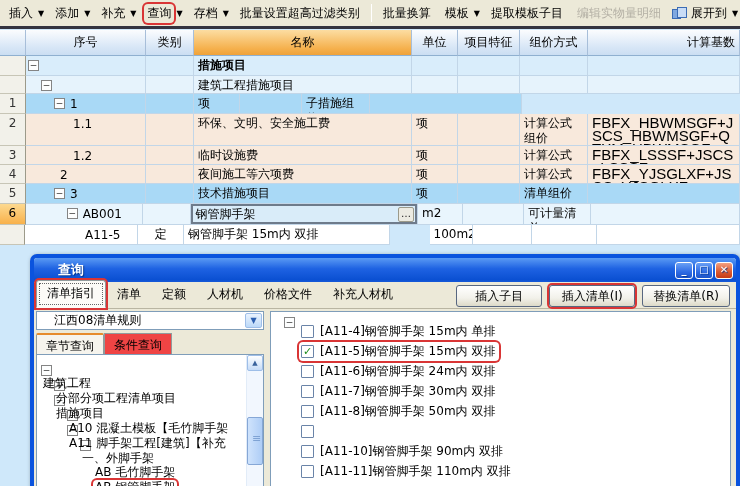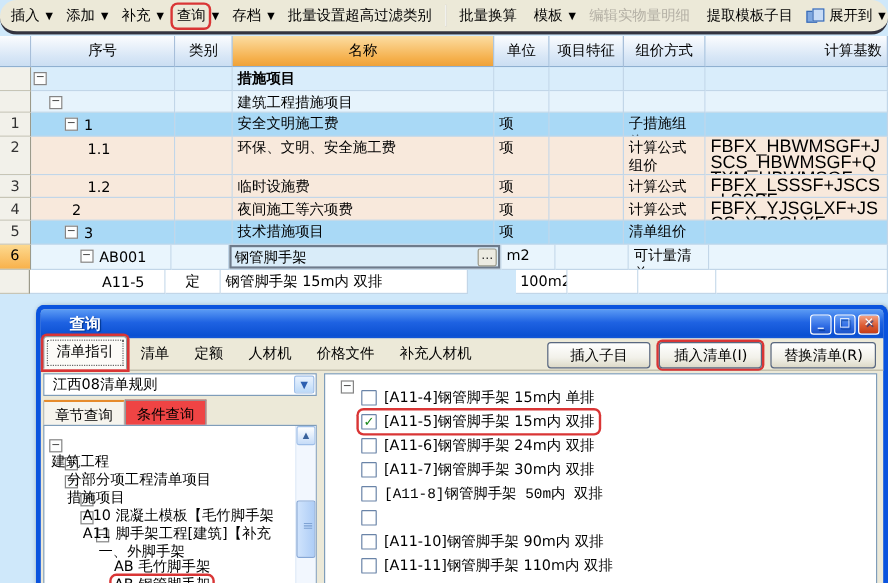--- a/index.html
+++ b/index.html
@@ -6,21 +6,21 @@
   html,body { width:740px; height:486px; overflow:hidden; }
   body {
     position:relative; background:#CFE8FA;
     font-family:"DejaVu Sans","Liberation Sans",sans-serif;
     font-size:12px; color:#000;
   }
   
   .toolbar {
     position:absolute; left:0; top:0; width:740px; height:29px;
     background:#ECE9D8; border-bottom:3px solid #33333f;
-    display:flex; align-items:center; padding:0 2px; white-space:nowrap;border-radius:14px;
+    display:flex; align-items:center; padding:0 2px; white-space:nowrap;
   }
   .tb-item { display:flex; align-items:center; padding:2px 3px; margin:0 1px; cursor:default; }
   .tb-label { padding:1px 3px; }
   .tb-arrow { font-size:8px; color:#000; margin-left:2px; }
   .tb-sep { width:1px; height:18px; background:#ACA899; margin:0 4px; border-right:1px solid #fff; }
   .tb-disabled { color:#B3AFA4; }
   .tb-icon { width:13px; height:12px; margin-right:3px; position:relative; }
   .tb-icon:before, .tb-icon:after { content:""; position:absolute; background:#7FA8E0; border:1px solid #3B6CB5; }
   .tb-icon:before { left:0; top:2px; width:7px; height:8px; }
   .tb-icon:after  { left:5px; top:0; width:8px; height:9px; background:#C8DCF6; }
@@ -94,21 +94,21 @@
   .dlg-actions { position:absolute; right:6px; top:3px; display:flex; gap:7px; }
   .xp-btn {
     min-width:86px; height:22px; padding:0 10px; text-align:center; line-height:20px;
     background:linear-gradient(#FFFFFF,#F2F1EA 60%,#DDDAC8);
     border:1px solid #586780; border-radius:3px; font-size:12px;
   }
   .dlg-content { position:relative; height:199px; }
   
   .rule-select {
     position:absolute; left:2px; top:2px; width:228px; height:19px;
-    background:#fff; border:1px solid #7F9DB9; display:flex; align-items:center; padding-left:7px;
+    background:#fff; border:1px solid #7F9DB9; display:flex; align-items:center; padding-left:17px;
   }
   .combo-arrow {
     margin-left:auto; width:17px; height:15px; margin-right:1px; border-radius:2px;
     background:linear-gradient(#EAF3FE,#BCD9F8); border:1px solid #9EBEE8;
     color:#2C5FB0; font-size:8px; line-height:14px; text-align:center;
   }
   .query-tabs { position:absolute; left:2px; top:24px; display:flex; }
   .qtab { padding:3px 9px 4px 9px; border:1px solid #919B9C; background:#ef4444; border-bottom:none; }
   .qtab.active { background:#F6F4ED; border-top:2px solid #E68B2C; border-radius:2px 2px 0 0; }
   .treebox {
@@ -172,24 +172,24 @@
     </div>
     <div class="tb-sep"></div>
     <div class="tb-item">
       <div class="tb-label" style="display: inline-block;">批量换算</div>
     </div>
     <div class="tb-item">
       <div class="tb-label" style="display: inline-block;">模板</div>
       <div class="tb-arrow">▼</div>
     </div>
     <div class="tb-item">
+      <div class="tb-label" style="display: inline-block;">提取模板子目</div>
+    </div>
+    <div class="tb-item">
       <div class="tb-label tb-disabled" style="display: inline-block;">编辑实物量明细</div>
-    </div>
-    <div class="tb-item">
-      <div class="tb-label" style="display: inline-block;">提取模板子目</div>
     </div>
     <div class="tb-item">
       <div class="tb-icon"></div>
       <div class="tb-label" style="display: inline-block;">展开到</div>
       <div class="tb-arrow">▼</div>
     </div>
   </div>
 
 <div class="table" id="gridtable">
     <div class="trow thead">
@@ -234,21 +234,20 @@
         <div class="basis"></div>
       </div>
     </div>
     <div class="trow" style="height: 20px;">
       <div class="tcell numcell" style="width: 26px; height: 20px;">1</div>
       <div class="tcell bg-sel" style="width: 120px;">
         <div class="exp" style="left: 28px;">−</div>
         <div class="serial" style="left: 44px;">1</div>
       </div>
       <div class="tcell bg-sel" style="width: 48px; text-align: center;"></div>
-      <div class="tcell bg-sel" style="width: 218px;">安全文明施工费</div>
       <div class="tcell bg-sel" style="width: 46px;">项</div>
       <div class="tcell bg-sel" style="width: 62px;"></div>
       <div class="tcell bg-sel" style="width: 68px;">
         <div class="pricing">子措施组价</div>
       </div>
       <div class="tcell bg-sel" style="width: 152px;">
         <div class="basis"></div>
       </div>
     </div>
     <div class="trow" style="height: 32px;">
@@ -420,21 +419,21 @@
             <div class="cbox"></div>
             <div class="llabel">[A11-6]钢管脚手架 24m内 双排</div>
           </div>
         </div>
         <div class="litem" style="top: 69px;">
           <div class="wrap">
             <div class="cbox"></div>
             <div class="llabel">[A11-7]钢管脚手架 30m内 双排</div>
           </div>
         </div>
-        <div class="litem" style="top: 89px; font-family: Liberation Mono, monospace;">
+        <div class="litem" style="top: 89px;">
           <div class="wrap">
             <div class="cbox"></div>
             <div class="llabel">[A11-8]钢管脚手架 50m内 双排</div>
           </div>
         </div>
         <div class="litem" style="top: 109px;">
           <div class="wrap">
             <div class="cbox"></div>
           </div>
         </div>

